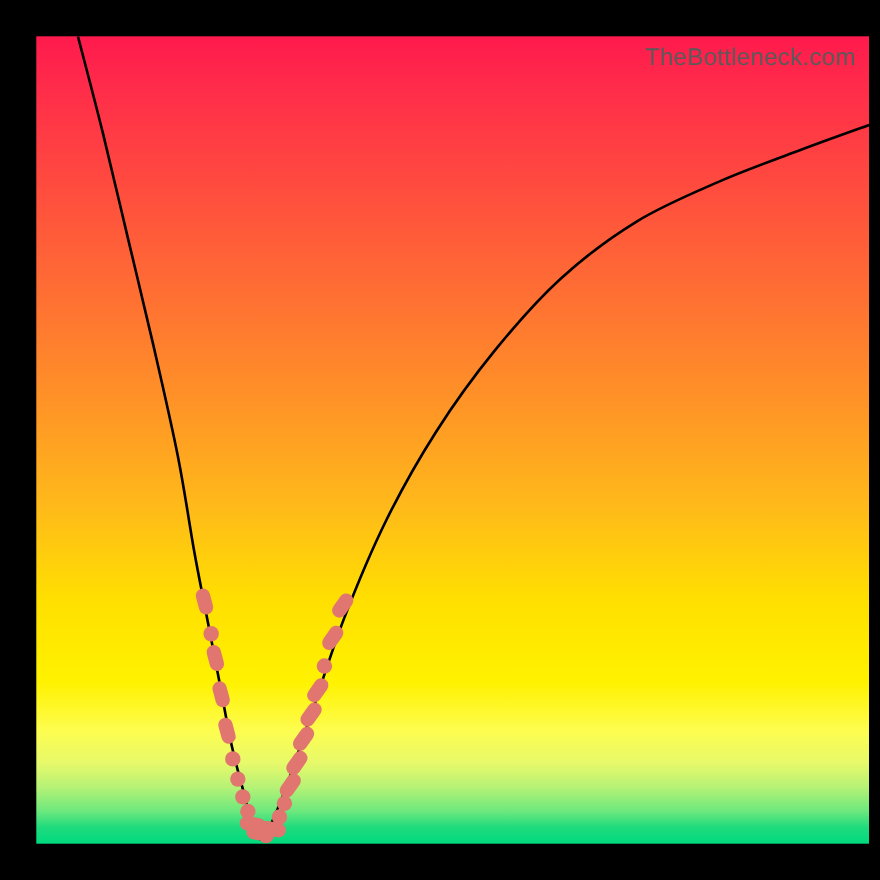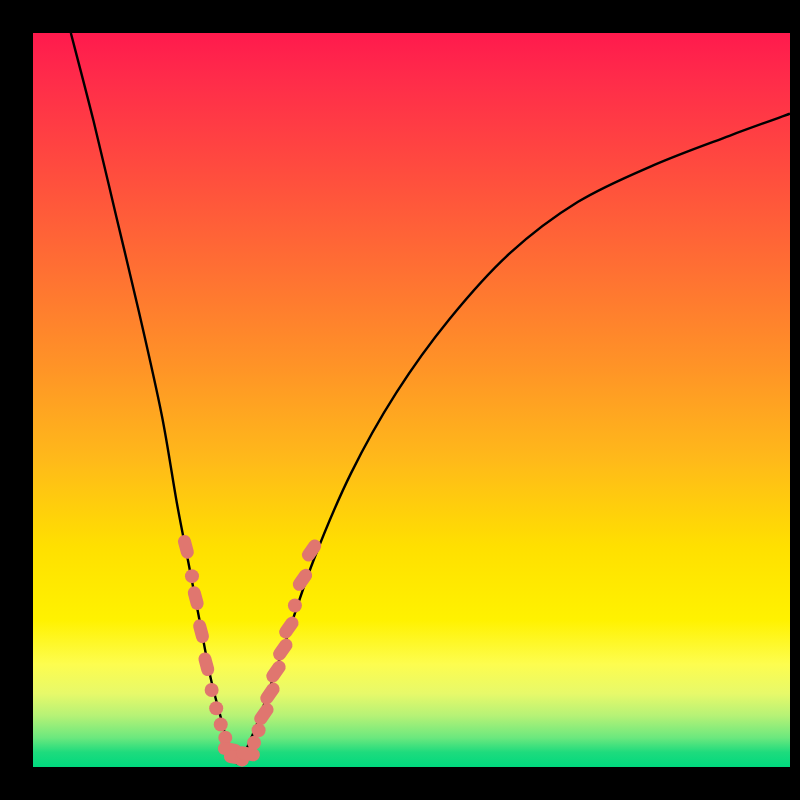--- a/index.html
+++ b/index.html
@@ -57,20 +57,21 @@
     width: 757px;
     height: 734px;
   }
 </style>
 </head>
 <body>
 
 <div class="frame">
   <div class="plot-area">
 
+    <div class="watermark">TheBottleneck.com</div>
 
     <svg class="curve" viewBox="0 0 757 734" preserveAspectRatio="none">
       <g id="curve-group">
           <path d="M 37.85 0 C 41.64 14.68, 52.99 57.50, 60.56 88.08 C 68.13 118.66, 75.70 151.69, 83.27 183.50 C 90.84 215.31, 98.41 245.89, 105.98 278.92 C 113.55 311.95, 122.38 349.87, 128.69 381.68 C 135.00 413.49, 139.41 445.29, 143.83 469.76 C 148.25 494.23, 151.40 508.91, 155.19 528.48 C 158.97 548.05, 162.75 567.63, 166.54 587.20 C 170.32 606.77, 174.11 628.79, 177.89 645.92 C 181.68 663.05, 186.10 677.73, 189.25 689.96 C 192.40 702.19, 194.30 712.59, 196.82 719.32 C 199.34 726.05, 201.87 730.33, 204.39 730.33 C 206.91 730.33, 208.18 727.27, 211.96 719.32 C 215.75 711.37, 220.79 699.75, 227.10 682.62 C 233.41 665.49, 240.98 642.25, 249.81 616.56 C 258.64 590.87, 268.73 557.84, 280.09 528.48 C 291.44 499.12, 304.06 468.54, 317.94 440.40 C 331.82 412.26, 346.96 385.35, 363.36 359.66 C 379.76 333.97, 397.43 309.50, 416.35 286.26 C 435.28 263.02, 455.46 239.77, 476.91 220.20 C 498.36 200.63, 521.07 183.50, 545.04 168.82 C 569.01 154.14, 595.51 143.13, 620.74 132.12 C 645.97 121.11, 673.73 111.32, 696.44 102.76 C 719.15 94.20, 746.91 84.41, 757.00 80.74" fill="none" stroke="#000000" stroke-width="2.4"></path>
         </g>
       <g id="marker-group">
           <rect x="140.91" y="507.30" width="24" height="13" rx="6.5" fill="#e0766f" transform="rotate(75 152.91 513.80)"></rect>
           <circle cx="158.97" cy="543.16" r="7" fill="#e0766f"></circle>
           <rect x="150.75" y="558.68" width="24" height="13" rx="6.5" fill="#e0766f" transform="rotate(75 162.75 565.18)"></rect>
           <rect x="156.05" y="591.71" width="24" height="13" rx="6.5" fill="#e0766f" transform="rotate(75 168.05 598.21)"></rect>

